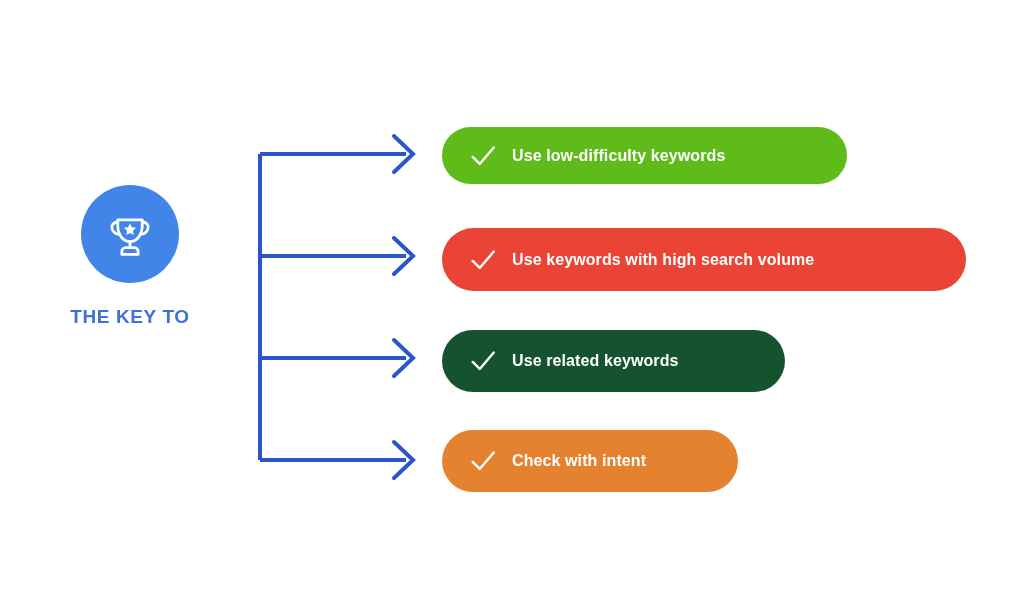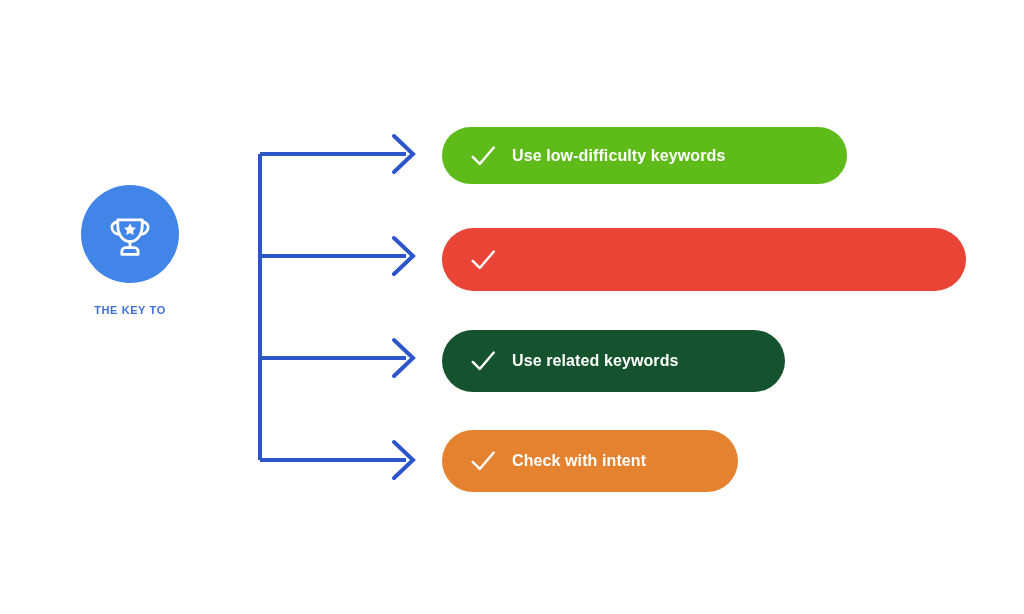--- a/index.html
+++ b/index.html
@@ -33,21 +33,21 @@
     height: 98px;
     border-radius: 50%;
     margin: 0 auto;
     display: flex;
     align-items: center;
     justify-content: center;
   }
   .key-badge svg { display: block; }
   .key-title {
     margin-top: 18px;
-    font-size: 11px;
+    font-size: 19px;
     font-weight: bold;
     letter-spacing: 0.6px;
     line-height: 1.72;
     text-transform: uppercase;
   }
 
   
   .connector {
     position: absolute;
     left: 248px;
@@ -139,20 +139,21 @@
     <svg class="check" viewBox="0 0 32 32" aria-hidden="true">
       <path d="M5 17 L12.5 24.5 L27.5 7" fill="none" stroke="#ffffff" stroke-width="2.6" stroke-linecap="round" stroke-linejoin="round"></path>
     </svg>
     <span class="pill-label">Use low-difficulty keywords</span>
   </div>
 
   <div class="pill" id="pill-1" style="background: rgb(233, 68, 54); left: 442px; top: 228px; width: 524px; height: 63px;">
     <svg class="check" viewBox="0 0 32 32" aria-hidden="true">
       <path d="M5 17 L12.5 24.5 L27.5 7" fill="none" stroke="#ffffff" stroke-width="2.6" stroke-linecap="round" stroke-linejoin="round"></path>
     </svg>
+    <span class="pill-label">Use keywords with high search volume</span>
   </div>
 
   <div class="pill" id="pill-2" style="background: #14532d; left: 442px; top: 330px; width: 343px; height: 62px;">
     <svg class="check" viewBox="0 0 32 32" aria-hidden="true">
       <path d="M5 17 L12.5 24.5 L27.5 7" fill="none" stroke="#ffffff" stroke-width="2.6" stroke-linecap="round" stroke-linejoin="round"></path>
     </svg>
     <span class="pill-label">Use related keywords</span>
   </div>
 
   <div class="pill" id="pill-3" style="background: rgb(229, 130, 47); left: 442px; top: 430px; width: 296px; height: 62px;">

